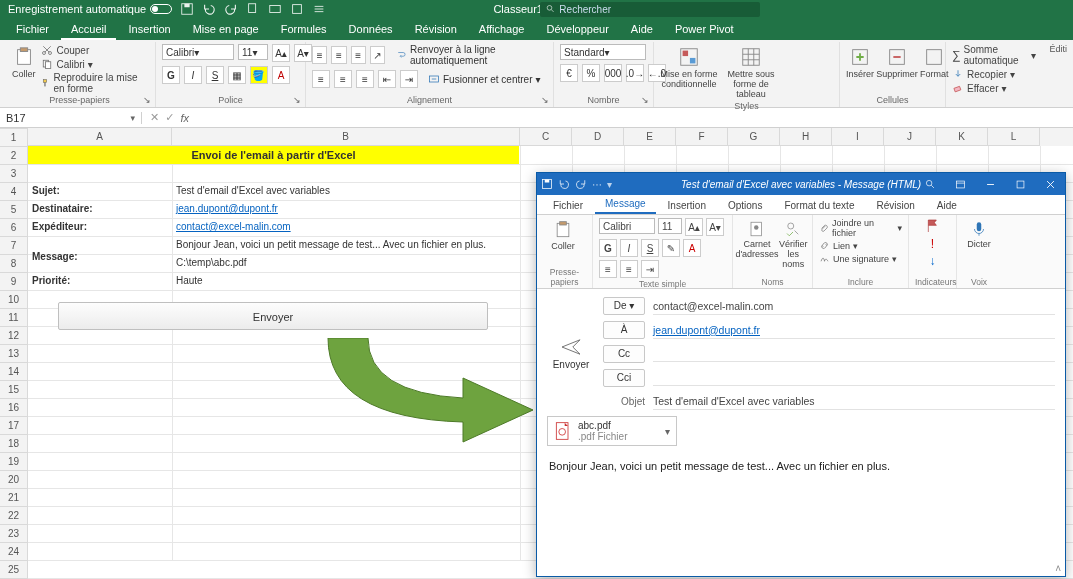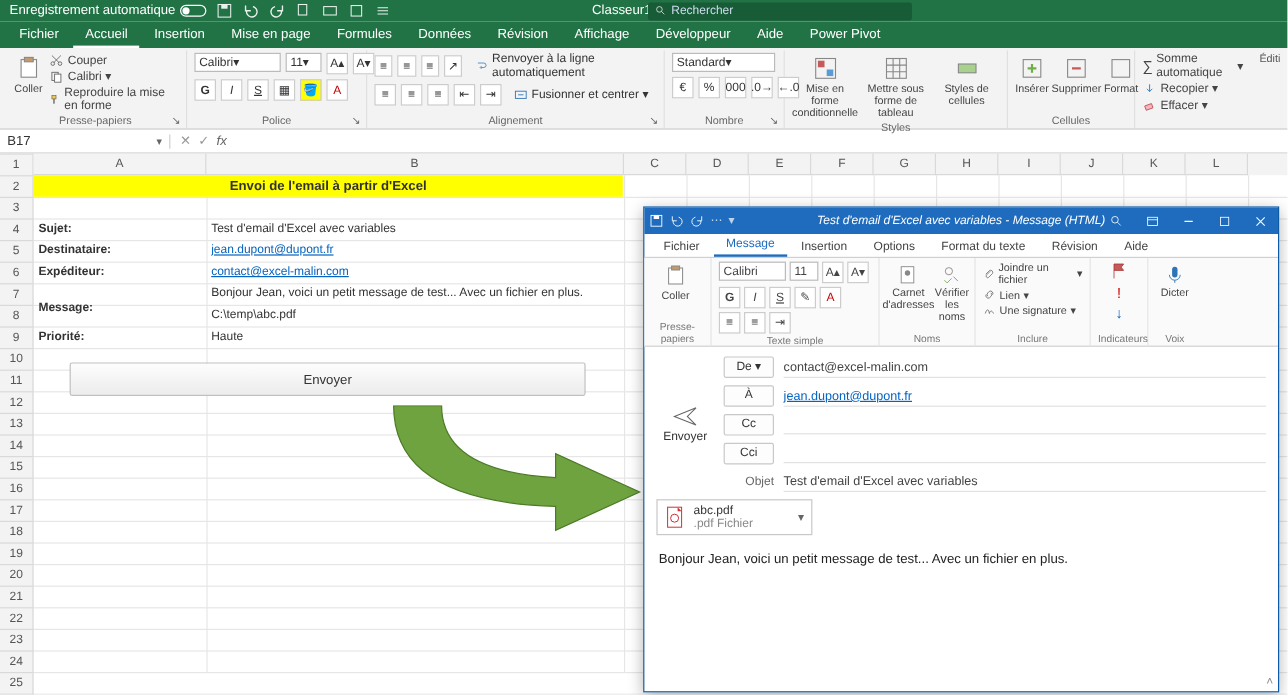--- a/index.html
+++ b/index.html
@@ -375,26 +375,20 @@
           </svg>
           <span>Mise en forme conditionnelle</span>
         </div>
       <div class="vbtn">
           <svg class="ico" viewBox="0 0 24 24">
             <rect x="3" y="3" width="18" height="18" fill="none" stroke="#888"></rect>
             <path d="M3 9h18M3 15h18M9 3v18M15 3v18" stroke="#888"></path>
           </svg>
           <span>Mettre sous forme de tableau</span>
         </div>
-      <div class="vbtn">
-          <svg class="ico" viewBox="0 0 24 24">
-            <rect x="4" y="8" width="16" height="8" fill="#a9d18e" stroke="#888"></rect>
-          </svg>
-          <span>Styles de cellules</span>
-        </div>
     </div>
     <div class="group-label">Styles</div>
   </div>
 
   <div class="rgroup" style="width:106px">
     <div class="body">
       <div class="vbtn" style="width:32px">
           <svg class="ico" viewBox="0 0 24 24">
             <rect x="4" y="4" width="16" height="16" fill="none" stroke="#888"></rect>
             <path d="M12 8v8M8 12h8" stroke="#70ad47" stroke-width="2"></path>

